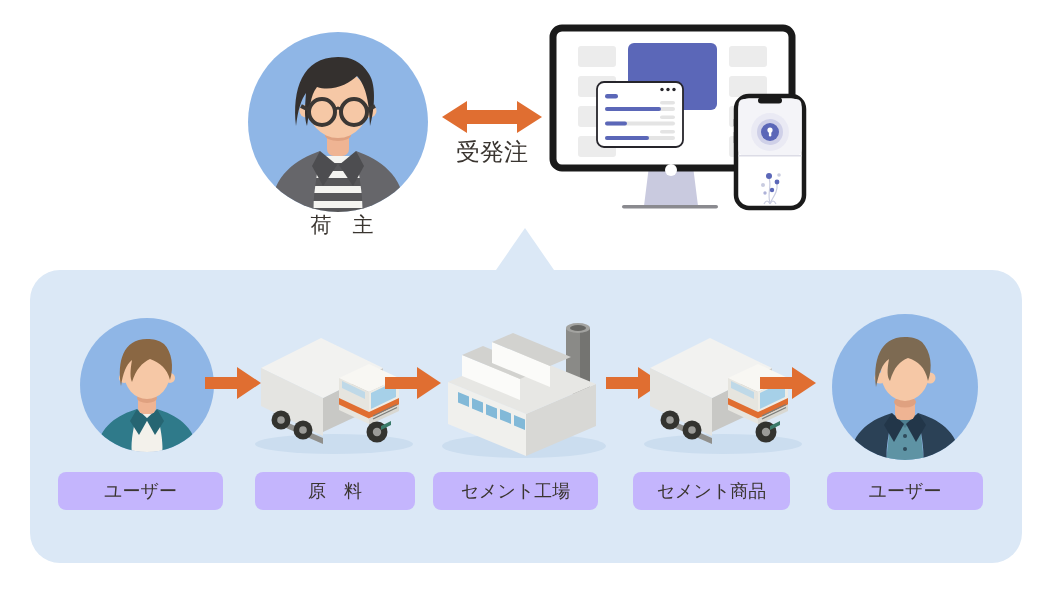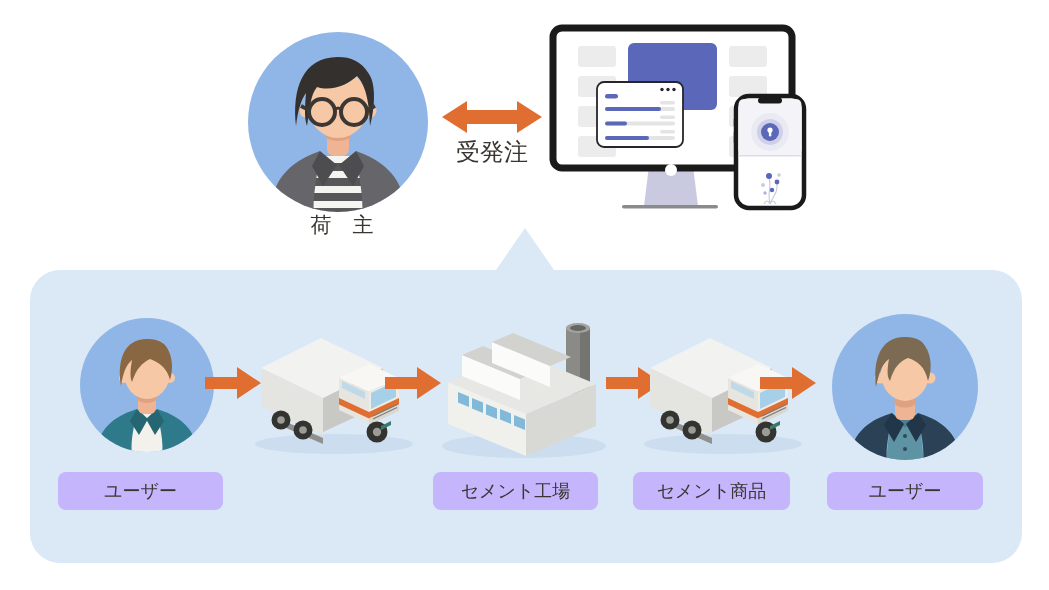--- a/index.html
+++ b/index.html
@@ -299,17 +299,18 @@
       <circle cx="48" cy="64" r="5.5" fill="#f6c8a6"></circle>
       <circle cx="98" cy="64" r="5.5" fill="#f6c8a6"></circle>
       <ellipse cx="73" cy="59" rx="24" ry="28" fill="#f6c8a6"></ellipse>
       <path d="M73,23 C47,23 41,48 44,73 C47,59 50,50 57,45 C55,56 55,63 58,67
                C62,53 68,47 76,44 C86,47 93,53 96,67 C101,53 99,38 90,28
                C85,24 79,23 73,23 Z" fill="#7d6a52"></path>
     </g>
   </svg>
 
   <div class="pill pill-1">ユーザー</div>
+  <div class="pill pill-2">原　料</div>
   <div class="pill pill-4">セメント商品</div>
   <div class="pill pill-3">セメント工場</div>
   <div class="pill pill-5">ユーザー</div>
 
 </div>
 
 </body></html>

